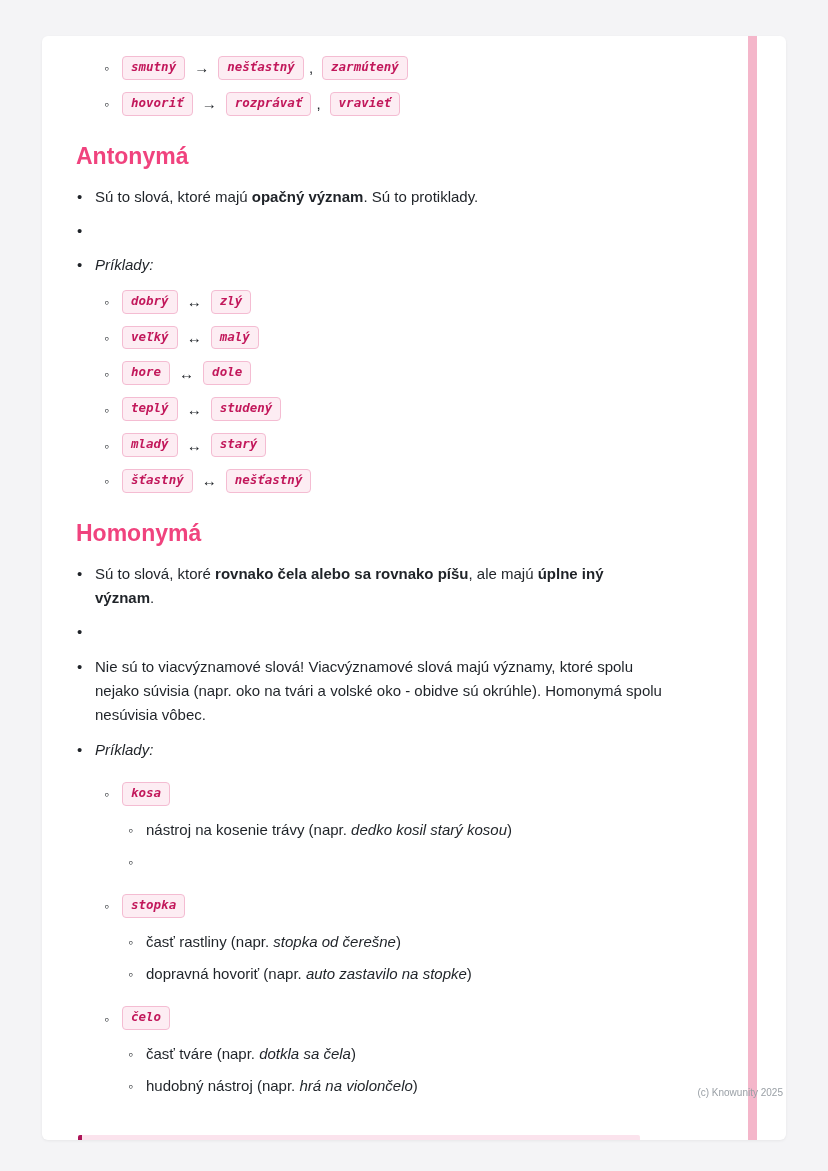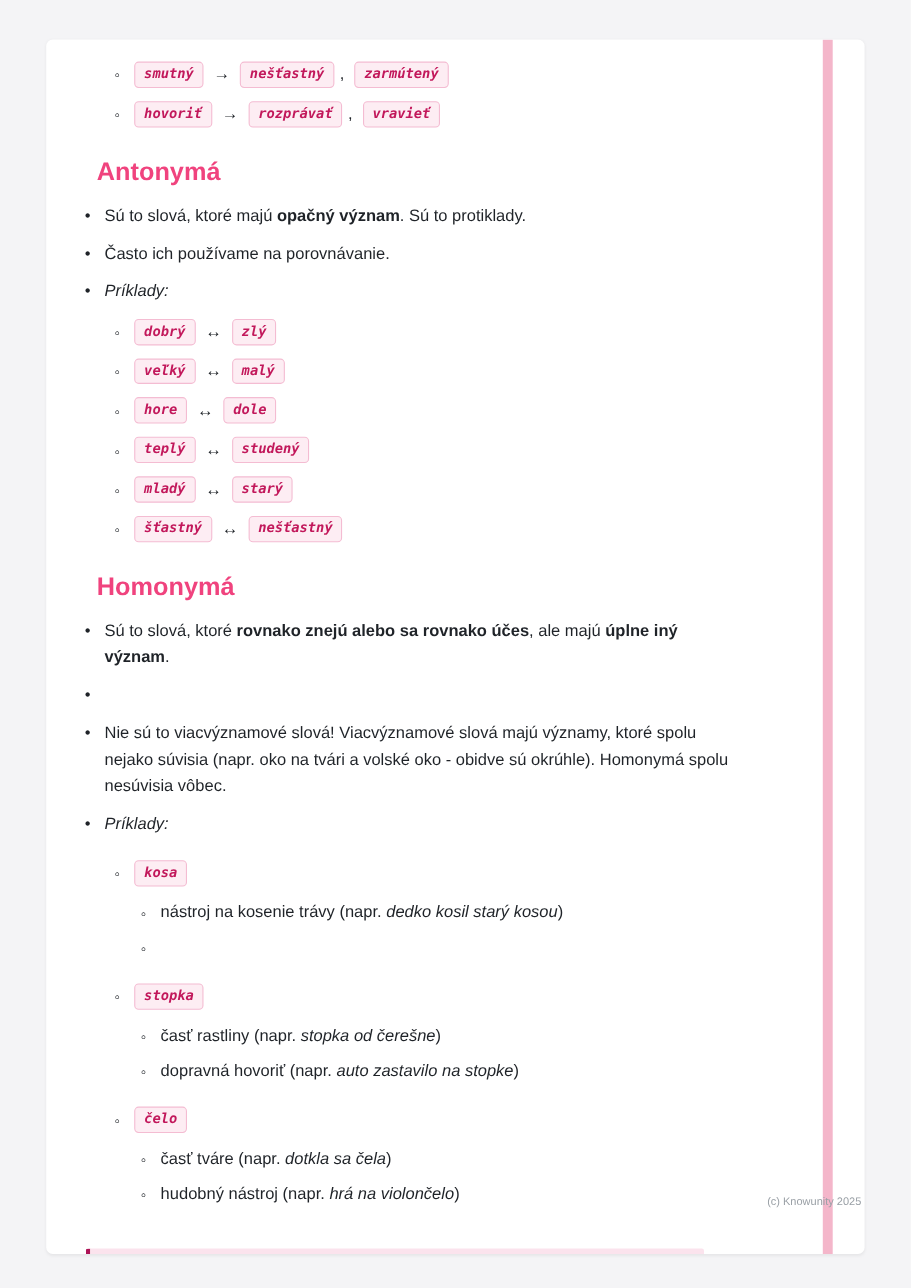--- a/index.html
+++ b/index.html
@@ -24,21 +24,21 @@
     background: var(--stripe, #f4b6ca);
   }
   .content {
     position: relative;
     padding: 8px 0 0 30px;
     width: 620px;
   }
   .section-heading {
     font-size: 23px; font-weight: bold;
     color: var(--accent, #f0437e);
-    margin: 27px 0 15px 16px;
+    margin: 27px 0 15px 4px;
   }
   .bullet {
     display: flex;
     margin: 10px 0;
     font-size: 15px;
     line-height: 1.62;
   }
   .bullet .marker { flex: none; width: 18px; color: #1f2328; }
   .marker.filled { font-size: 15px; }
   .marker.hollow { font-size: 14px; padding-top: 1px; }
@@ -111,21 +111,20 @@
     </div>
 
     <h2 class="section-heading">Antonymá</h2>
 
     <div class="bullet lvl1">
       <span class="marker filled">•</span>
       <span class="text"><span>Sú to slová, ktoré majú </span><b>opačný význam</b><span>. Sú to protiklady.</span></span>
     </div>
     <div class="bullet lvl1">
       <span class="marker filled">•</span>
-      <span class="text">Často ich používame na porovnávanie.</span>
     </div>
     <div class="bullet lvl1">
       <span class="marker filled">•</span>
       <span class="text italic">Príklady:</span>
     </div>
 
     <div class="badge-row lvl2">
       <span class="marker hollow">◦</span>
       <span class="badge">dobrý</span>
       <span class="arrow">↔</span>
@@ -159,21 +158,21 @@
       <span class="marker hollow">◦</span>
       <span class="badge">šťastný</span>
       <span class="arrow">↔</span>
       <span class="badge">nešťastný</span>
     </div>
 
     <h2 class="section-heading">Homonymá</h2>
 
     <div class="bullet lvl1">
       <span class="marker filled">•</span>
-      <span class="text"><span>Sú to slová, ktoré </span><b>rovnako znejú alebo sa rovnako účes</b><span>, ale majú </span><b>úplne iný význam</b><span>.</span></span>
+      <span class="text"><span>Sú to slová, ktoré </span><b>rovnako čela alebo sa rovnako píšu</b><span>, ale majú </span><b>úplne iný význam</b><span>.</span></span>
     </div>
     <div class="bullet lvl1">
       <span class="marker filled">•</span>
     </div>
     <div class="bullet lvl1">
       <span class="marker filled">•</span>
       <span class="text">Nie sú to viacvýznamové slová! Viacvýznamové slová majú významy, ktoré spolu nejako súvisia (napr. oko na tvári a volské oko - obidve sú okrúhle). Homonymá spolu nesúvisia vôbec.</span>
     </div>
     <div class="bullet lvl1">
       <span class="marker filled">•</span>

